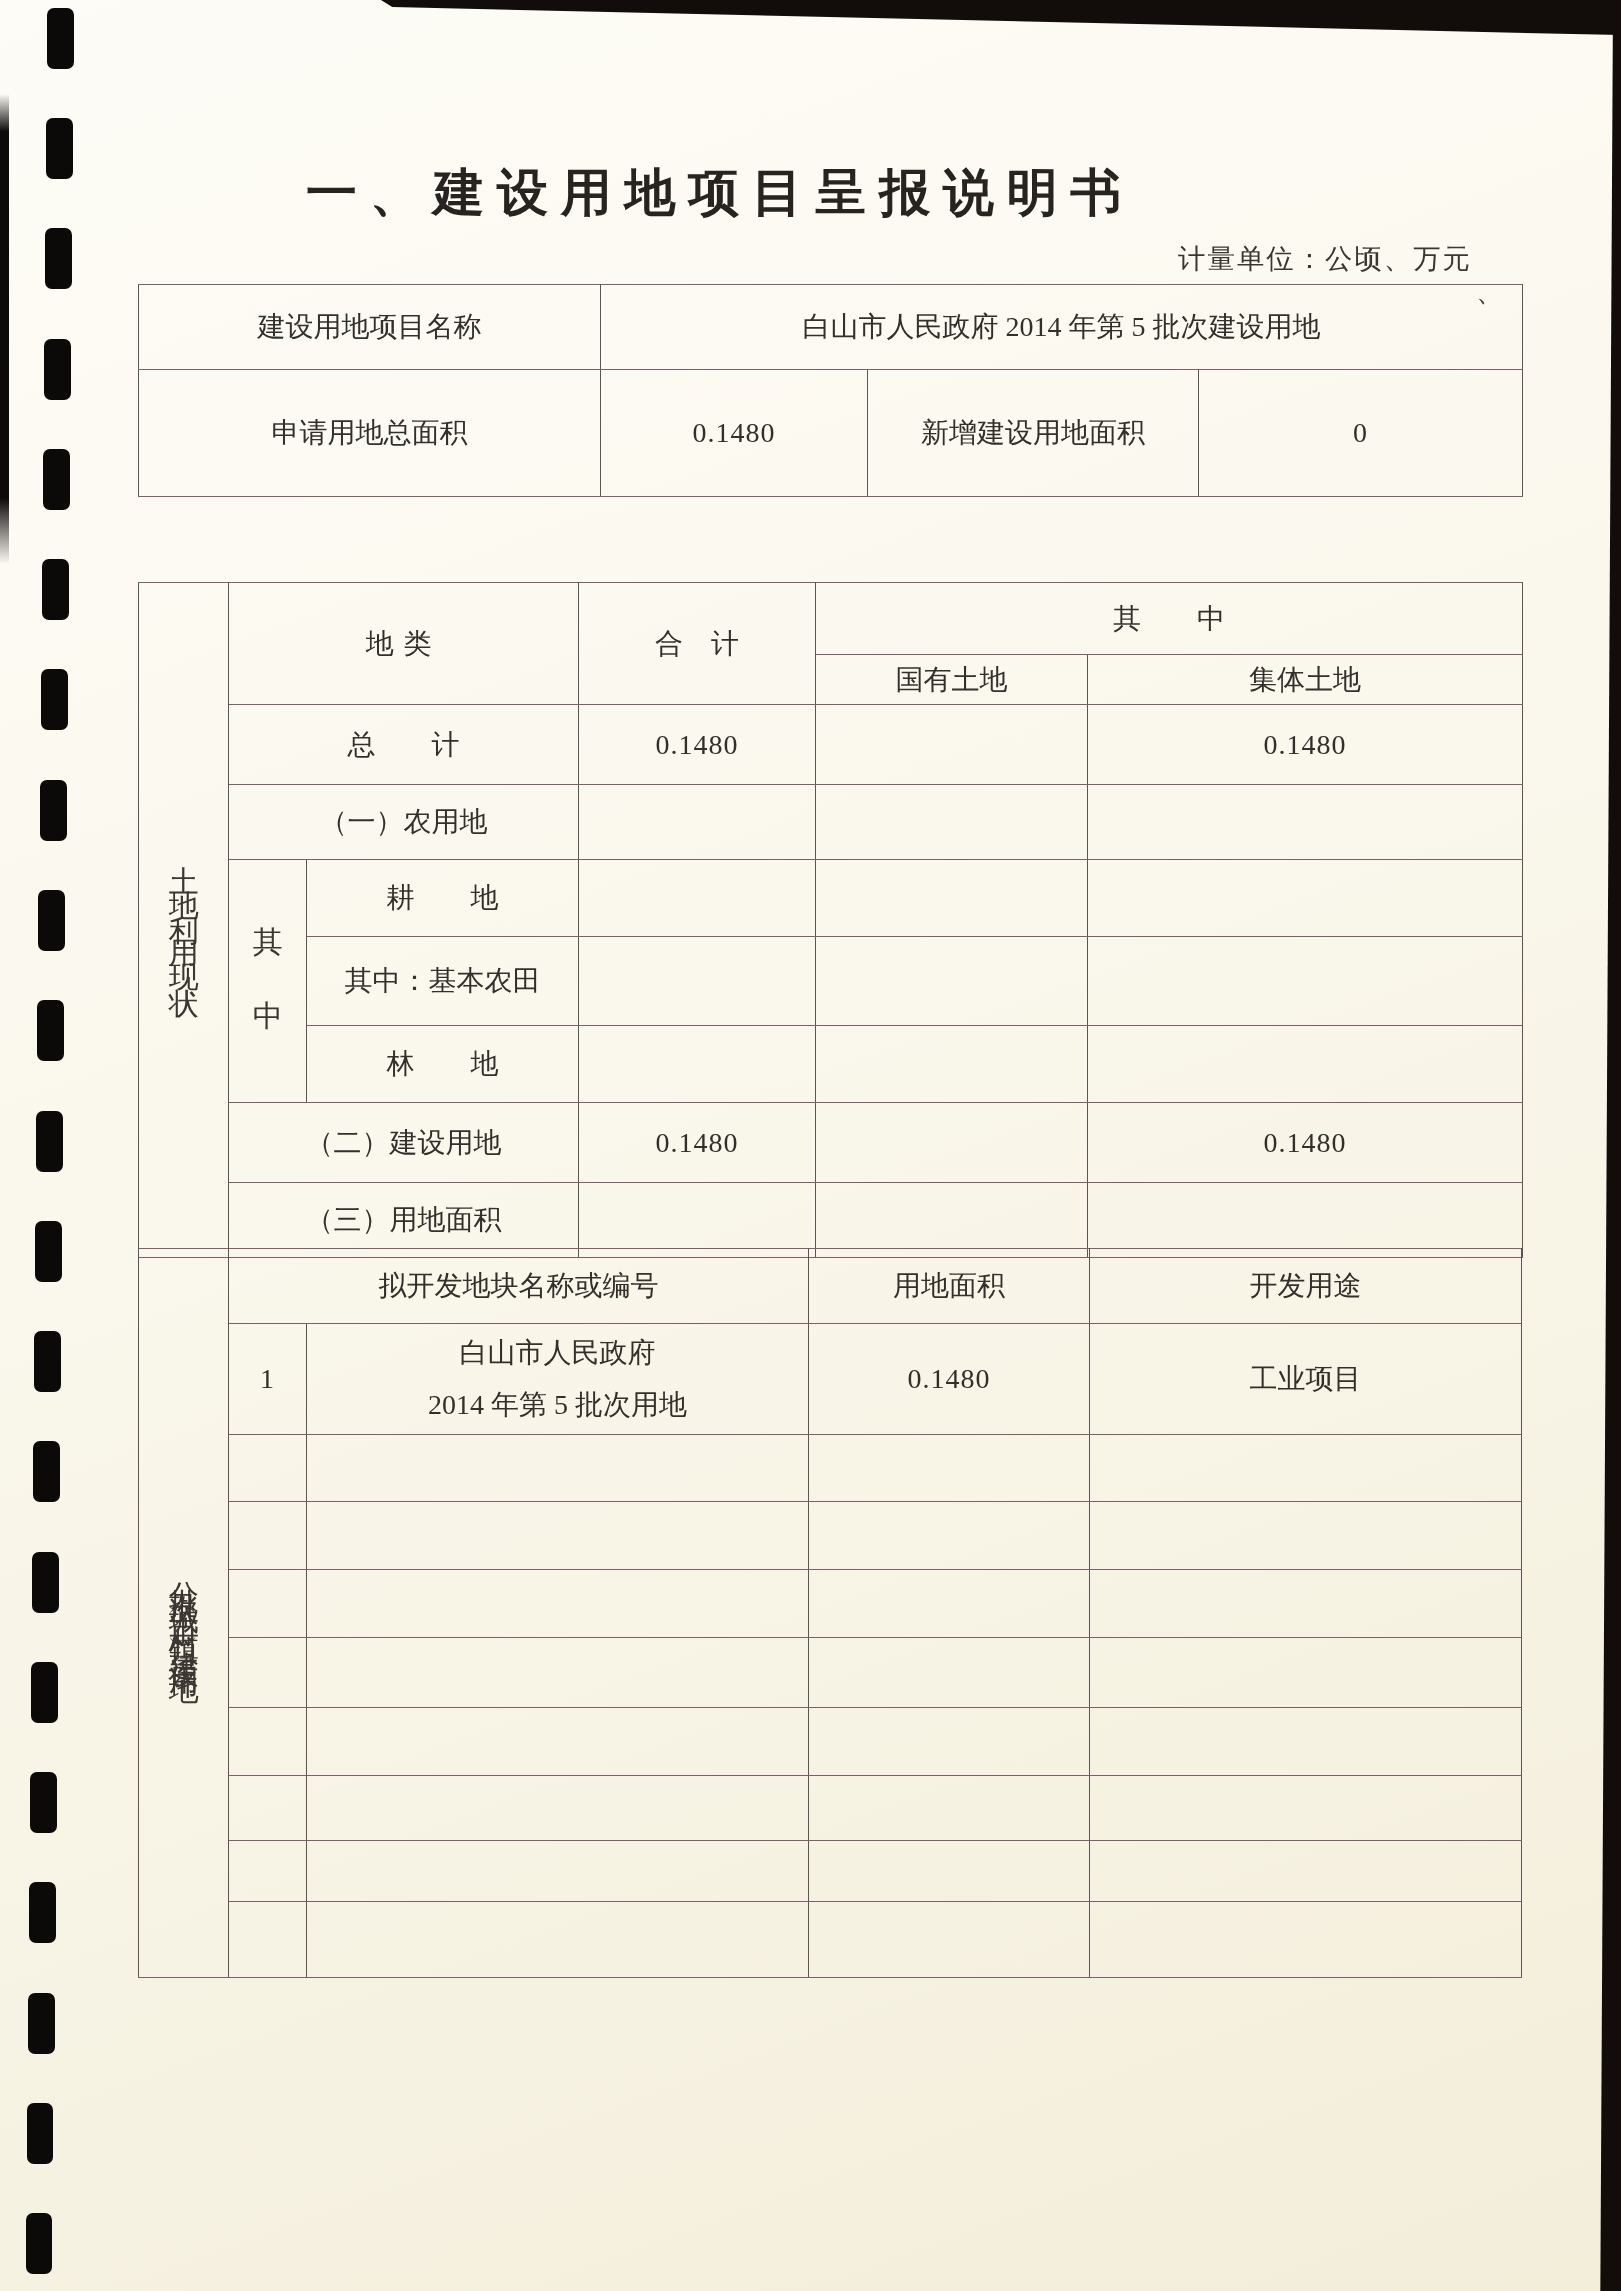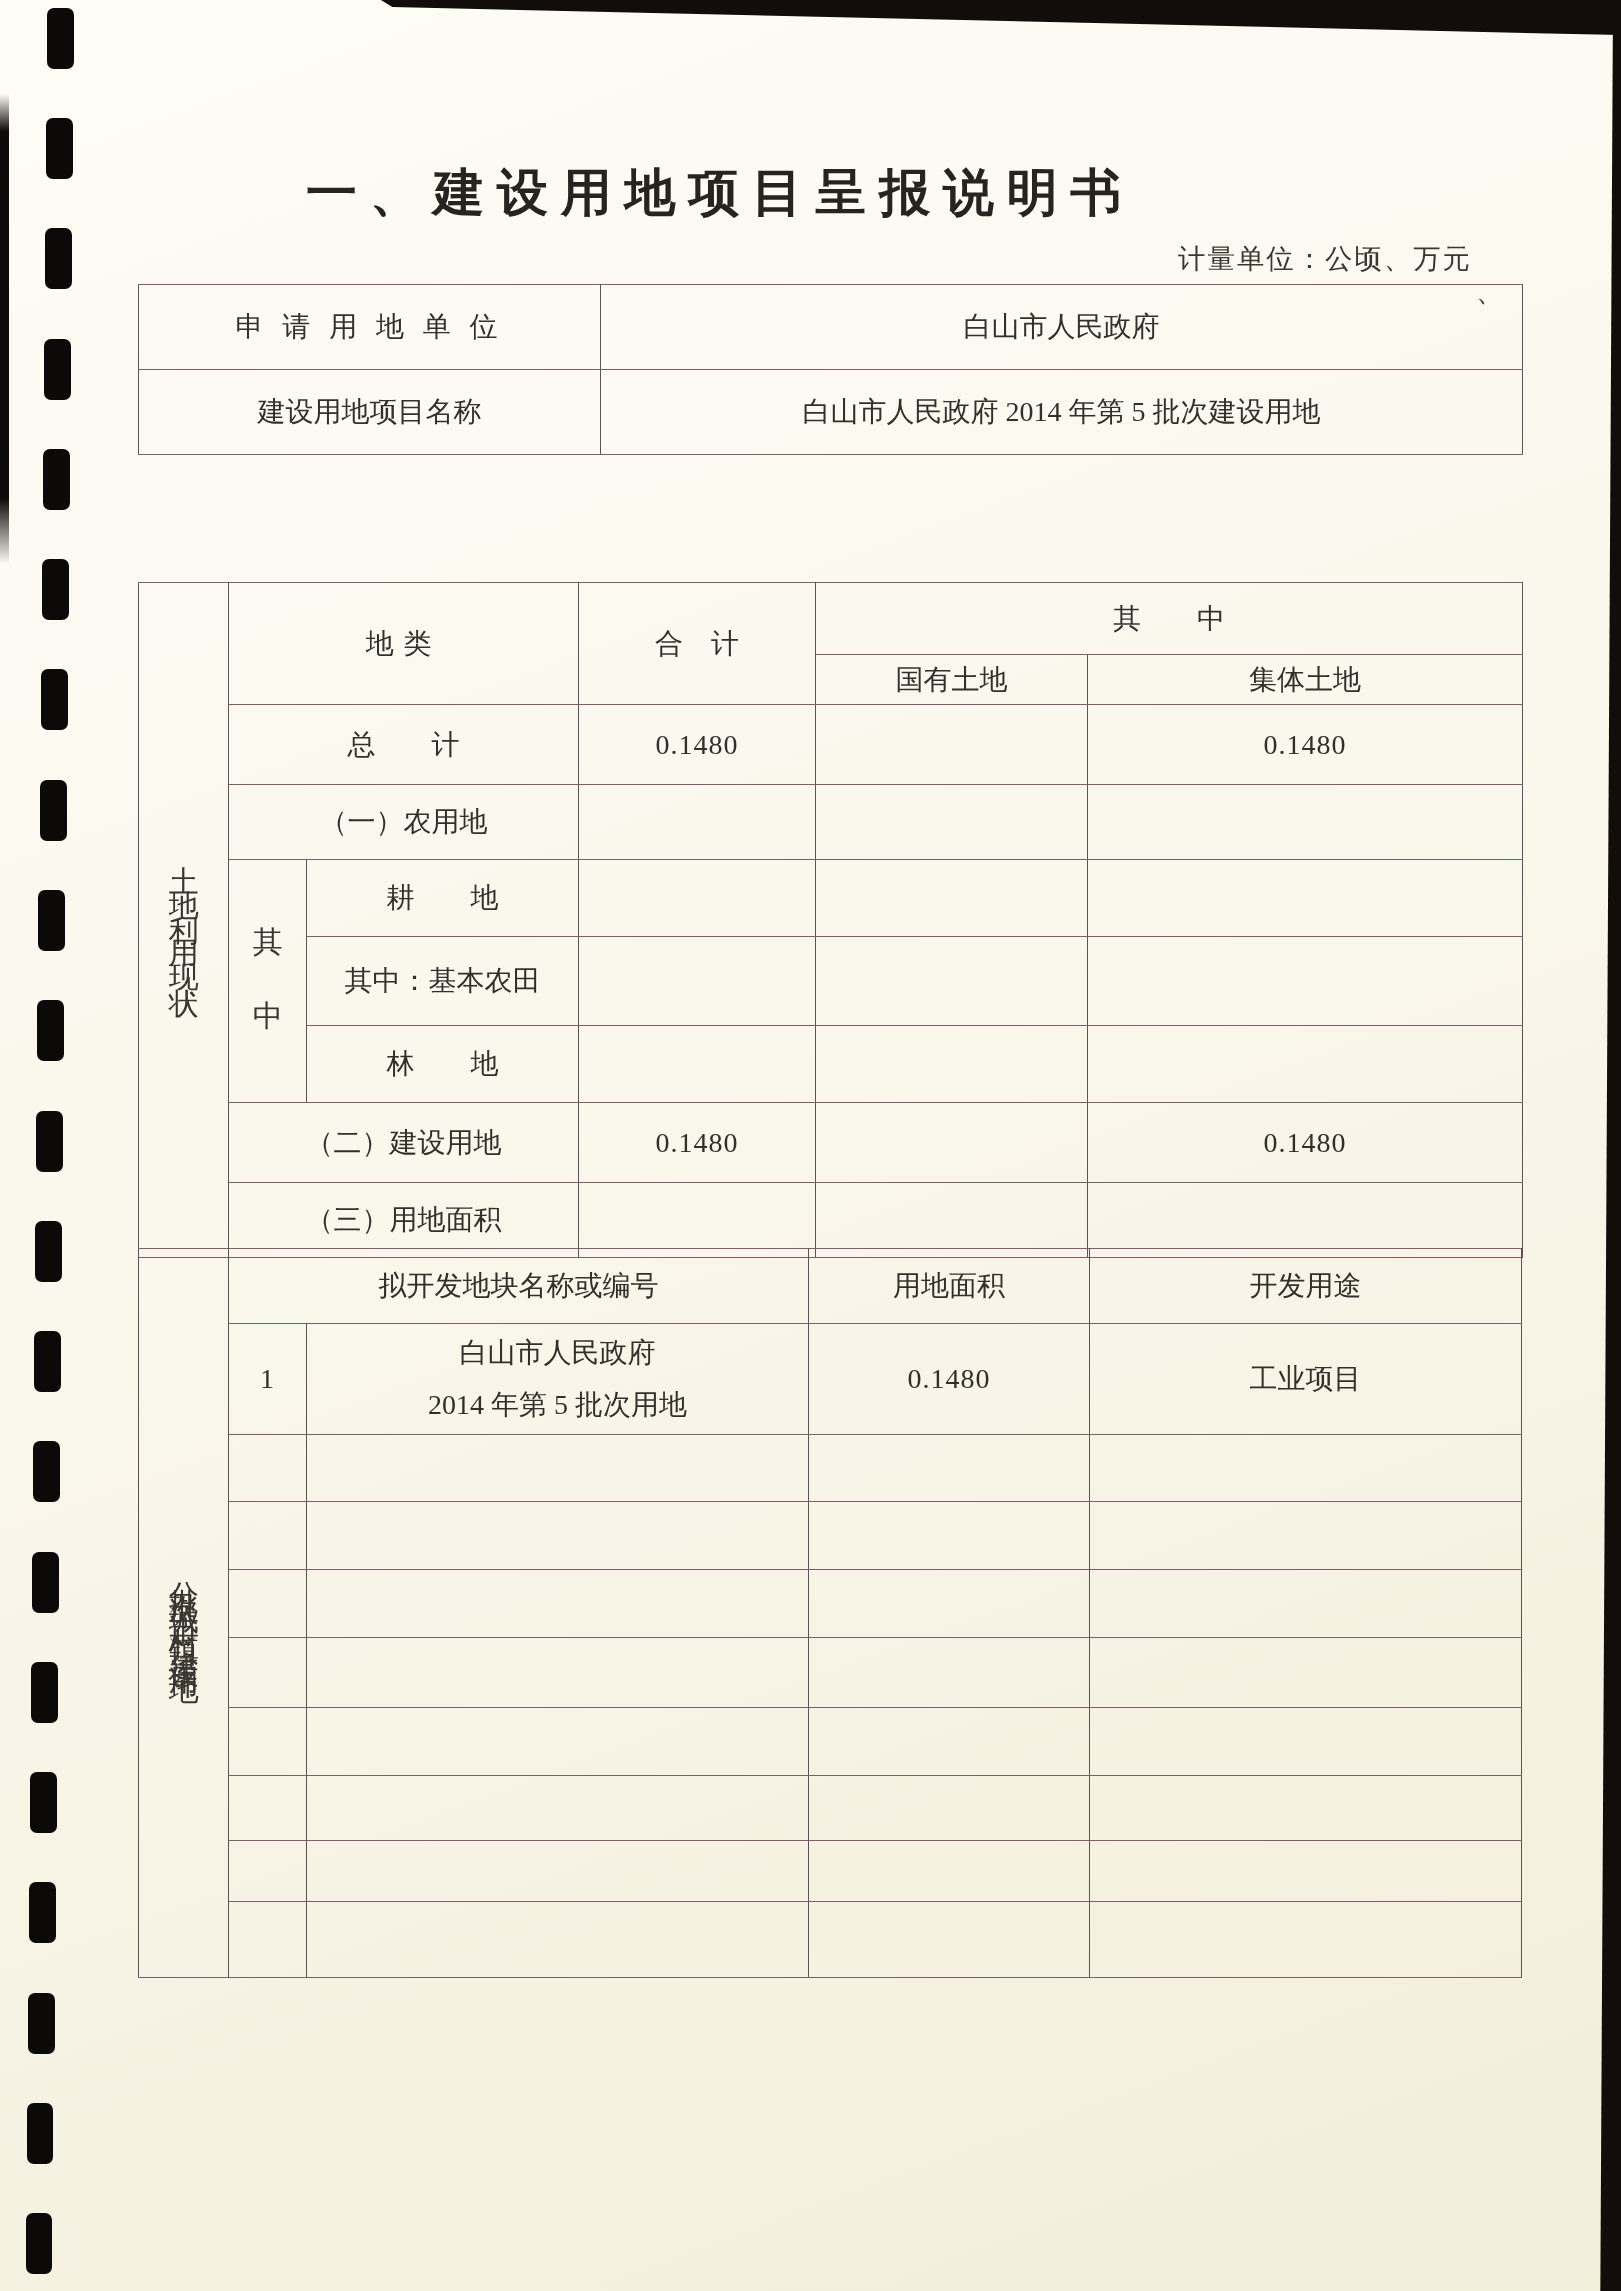--- a/index.html
+++ b/index.html
@@ -81,27 +81,29 @@
   <div class="stray">、</div>
 
   <table class="tbl tbl-a">
     <colgroup>
         <col style="width:462px">
         <col style="width:267px">
         <col style="width:331px">
         <col style="width:324px">
       </colgroup>
     <tbody>
-        <tr style="height:85px">
-      <td class="sp">申 请 用 地 单 位</td>
-      <td colspan="3">白山市人民政府</td>
-    </tr>
     <tr style="height:85px">
       <td>建设用地项目名称</td>
       <td colspan="3">白山市人民政府 2014 年第 5 批次建设用地</td>
+    </tr>
+    <tr style="height:127px">
+      <td>申请用地总面积</td>
+      <td class="num">0.1480</td>
+      <td>新增建设用地面积</td>
+      <td class="num">0</td>
     </tr>
   </tbody>
     </table>
 
   <table class="tbl tbl-b">
     <colgroup>
         <col style="width:90px">
         <col style="width:78px">
         <col style="width:272px">
         <col style="width:237px">

